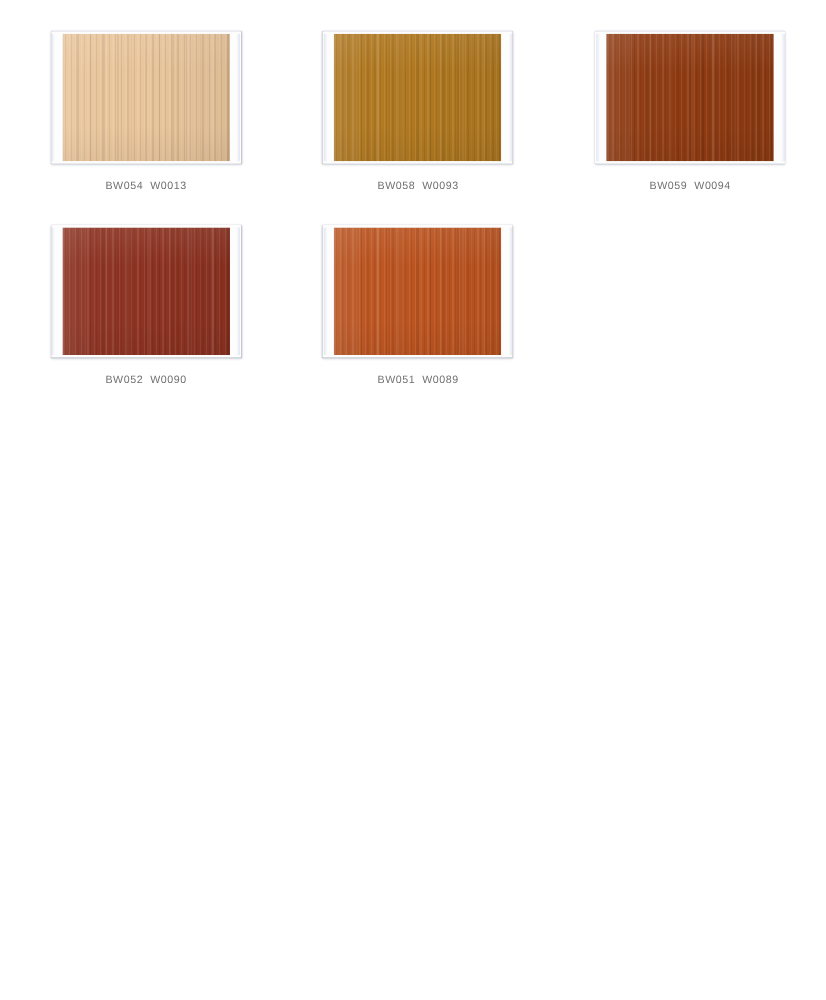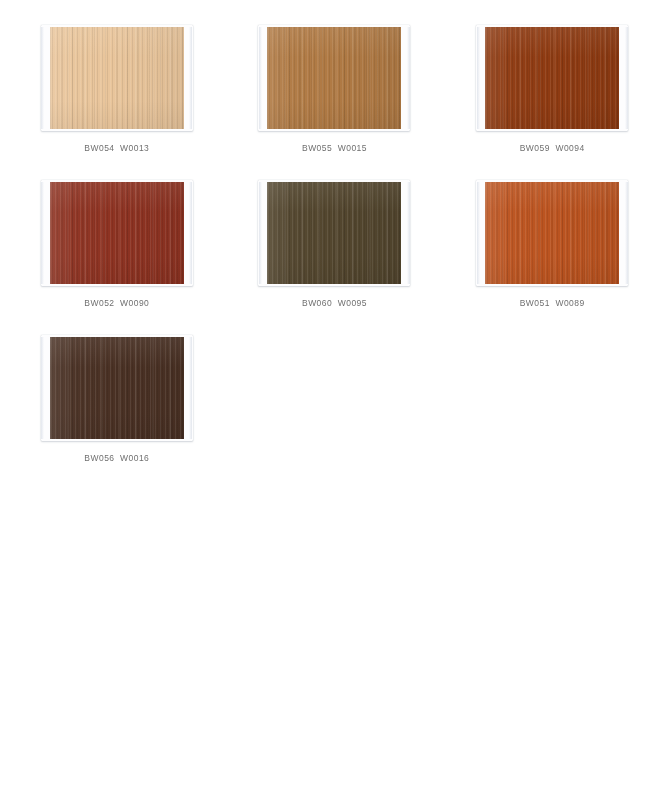--- a/index.html
+++ b/index.html
@@ -147,26 +147,26 @@
           <div class="chip-base" style="background: rgb(233, 197, 155);"></div>
           <div class="chip-grain"></div>
           <div class="chip-sheen"></div>
         </div>
       </div>
       <div class="swatch-label">BW054  W0013</div>
     </div>
     <div class="swatch-cell">
       <div class="card">
         <div class="chip">
-          <div class="chip-base" style="background: rgb(176, 122, 68);"></div>
+          <div class="chip-base" style="background: rgb(176, 120, 32);"></div>
           <div class="chip-grain"></div>
           <div class="chip-sheen"></div>
         </div>
       </div>
-      <div class="swatch-label">BW055  W0015</div>
+      <div class="swatch-label">BW058  W0093</div>
     </div>
     <div class="swatch-cell">
       <div class="card">
         <div class="chip">
           <div class="chip-base" style="background: rgb(143, 59, 18);"></div>
           <div class="chip-grain"></div>
           <div class="chip-sheen"></div>
         </div>
       </div>
       <div class="swatch-label">BW059  W0094</div>
@@ -177,40 +177,20 @@
           <div class="chip-base" style="background: rgb(142, 51, 34);"></div>
           <div class="chip-grain"></div>
           <div class="chip-sheen"></div>
         </div>
       </div>
       <div class="swatch-label">BW052  W0090</div>
     </div>
     <div class="swatch-cell">
       <div class="card">
         <div class="chip">
-          <div class="chip-base" style="background: rgb(83, 70, 46);"></div>
-          <div class="chip-grain"></div>
-          <div class="chip-sheen"></div>
-        </div>
-      </div>
-      <div class="swatch-label">BW060  W0095</div>
-    </div>
-    <div class="swatch-cell">
-      <div class="card">
-        <div class="chip">
           <div class="chip-base" style="background: rgb(188, 84, 32);"></div>
           <div class="chip-grain"></div>
           <div class="chip-sheen"></div>
         </div>
       </div>
       <div class="swatch-label">BW051  W0089</div>
     </div>
-    <div class="swatch-cell">
-      <div class="card">
-        <div class="chip">
-          <div class="chip-base" style="background: rgb(74, 49, 36);"></div>
-          <div class="chip-grain"></div>
-          <div class="chip-sheen"></div>
-        </div>
-      </div>
-      <div class="swatch-label">BW056  W0016</div>
-    </div>
   </div>
 
 </body></html>

